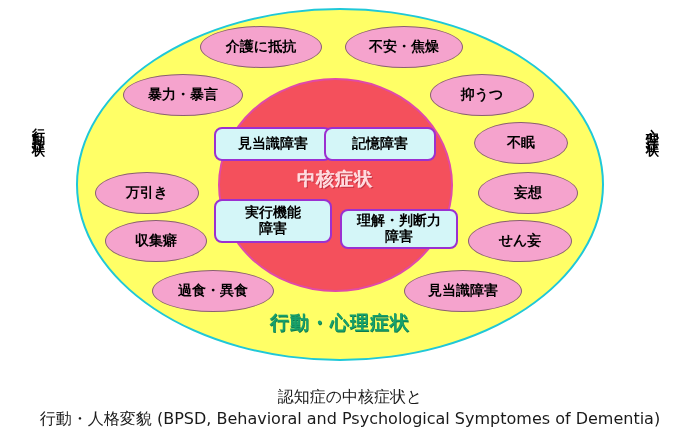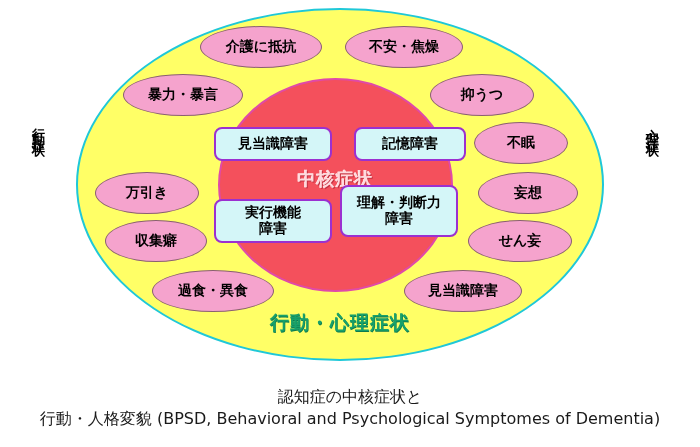--- a/index.html
+++ b/index.html
@@ -55,23 +55,23 @@
     align-items:center;
     justify-content:center;
     text-align:center;
     font-size:14px;
     font-weight:bold;
     color:#000000;
     line-height:1.12;
     white-space:pre-line;
   }
   .core-box.b0{left:214px;top:127px;width:118px;height:34px;}
-  .core-box.b1{left:354px;top:127px;width:112px;height:34px;}
+  .core-box.b1{left:324px;top:127px;width:112px;height:34px;}
   .core-box.b2{left:214px;top:199px;width:118px;height:44px;}
-  .core-box.b3{left:340px;top:185px;width:118px;height:52px;}
+  .core-box.b3{left:340px;top:209px;width:118px;height:40px;}
 
   
   .sym{
     position:absolute;
     box-sizing:border-box;
     background:#f5a3cd;
     border:1.5px solid #8a6070;
     border-radius:50%;
     display:flex;
     align-items:center;

